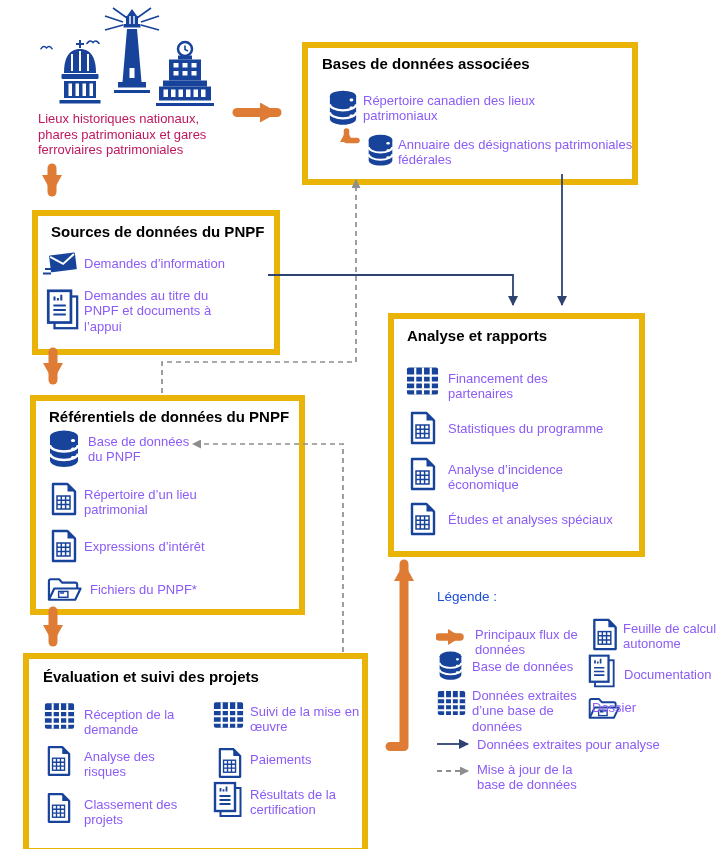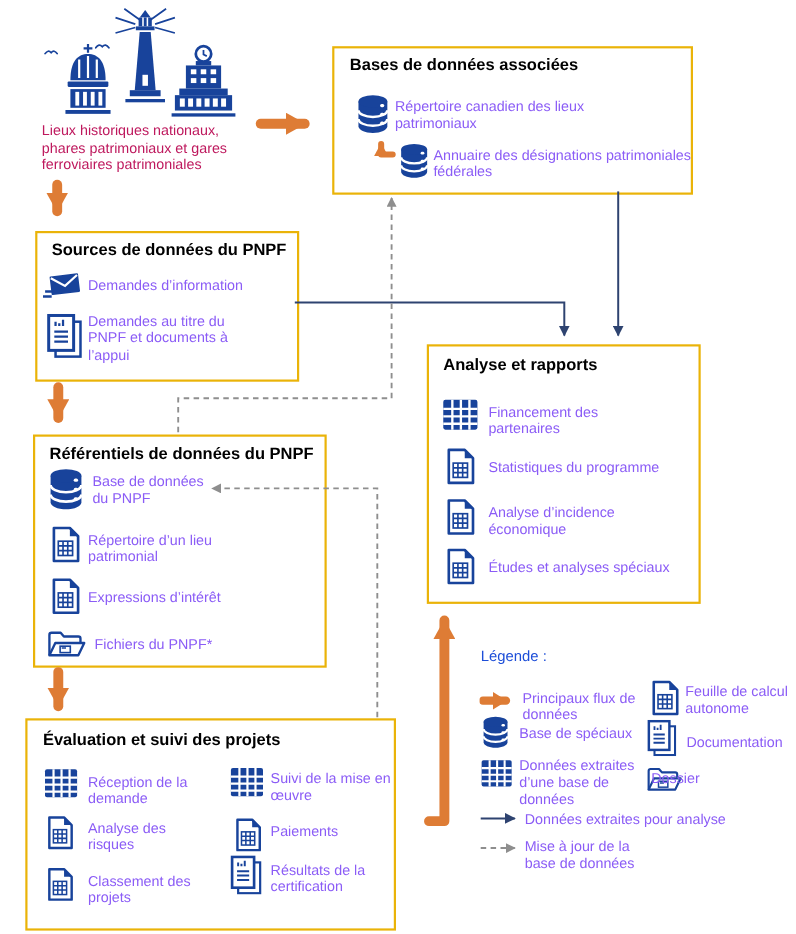--- a/index.html
+++ b/index.html
@@ -1,21 +1,21 @@
 <!DOCTYPE html>
 <html><head>
 <meta charset="utf-8">
 <style>
   html,body{margin:0;padding:0;background:#ffffff;}
   .canvas{
     position:relative;width:724px;height:849px;background:#ffffff;overflow:hidden;
     font-family:"Liberation Sans","DejaVu Sans",sans-serif;color:#2e2e2e;
   }
   .connectors{position:absolute;left:0;top:0;width:724px;height:849px;pointer-events:none;z-index:6;}
-  .box{position:absolute;background:#fff;border:2px solid #eab308;z-index:2;}
+  .box{position:absolute;background:#fff;border:6px solid #eab308;z-index:2;}
   .box-title{position:absolute;font-weight:bold;font-size:15px;color:#000;white-space:nowrap;}
   .item{position:absolute;}
   .lbl{font-size:13px;line-height:1.18;color:#8b5cf6;}
   .art{position:absolute;z-index:2;}
   .caption{position:absolute;left:38px;top:111px;width:202px;font-size:13px;line-height:1.2;color:#be185d;z-index:2;}
   .legend-title{position:absolute;left:437px;top:589px;font-size:13.5px;color:#1d4ed8;z-index:2;}
   .lg{position:absolute;z-index:2;}
   svg{display:block;}
 </style>
 </head>
@@ -307,21 +307,21 @@
   <div class="legend-title">Légende :</div>
 
   <svg class="lg" style="left:436px;top:628px" width="38" height="18">
     <path d="M3 9 H24" stroke="#DE7C35" stroke-width="7.5" stroke-linecap="round" fill="none" marker-end="url(#m-or-mid)"></path>
   </svg>
   <div class="lg lbl" style="left:475px;top:627px;width:118px">Principaux flux de données</div>
 
   <svg class="lg" style="left:438px;top:650px" width="25" height="31" viewBox="0 0 32 40">
       <use href="#sym-db"></use>
     </svg>
-  <div class="lg lbl" style="left:472px;top:659px;width:130px">Base de spéciaux</div>
+  <div class="lg lbl" style="left:472px;top:659px;width:130px">Base de données</div>
 
   <svg class="lg" style="left:437px;top:690px" width="29" height="26" viewBox="0 0 34 30">
       <use href="#sym-grid"></use>
     </svg>
   <div class="lg lbl" style="left:472px;top:688px;width:118px">Données extraites d’une base de données</div>
 
   <svg class="lg" style="left:592px;top:618px" width="26" height="33" viewBox="0 0 26 34">
       <use href="#sym-sheet"></use>
     </svg>
   <div class="lg lbl" style="left:623px;top:621px;width:112px">Feuille de calcul autonome</div>

